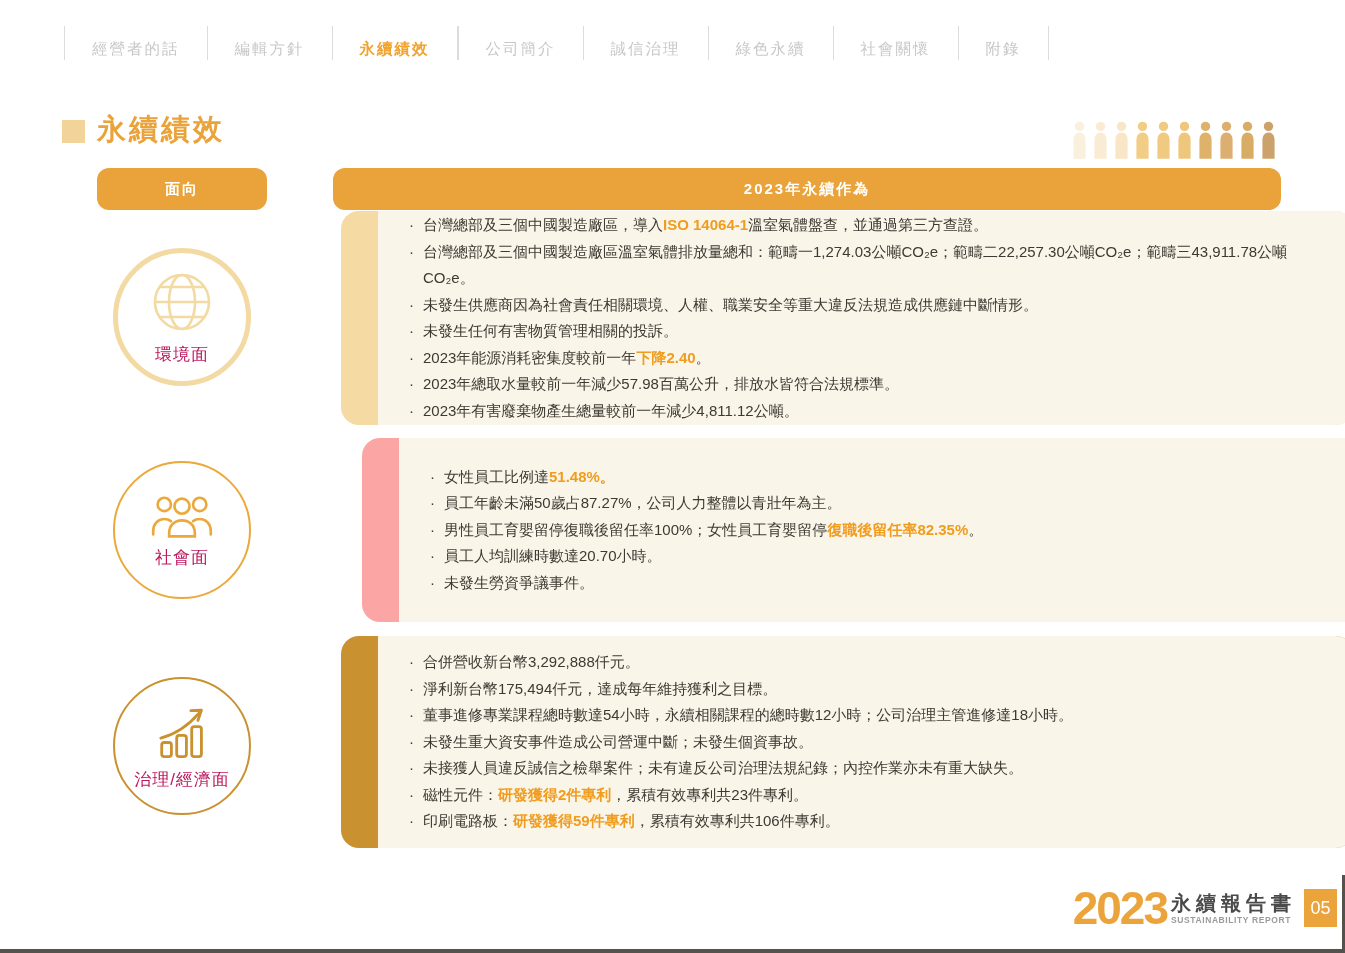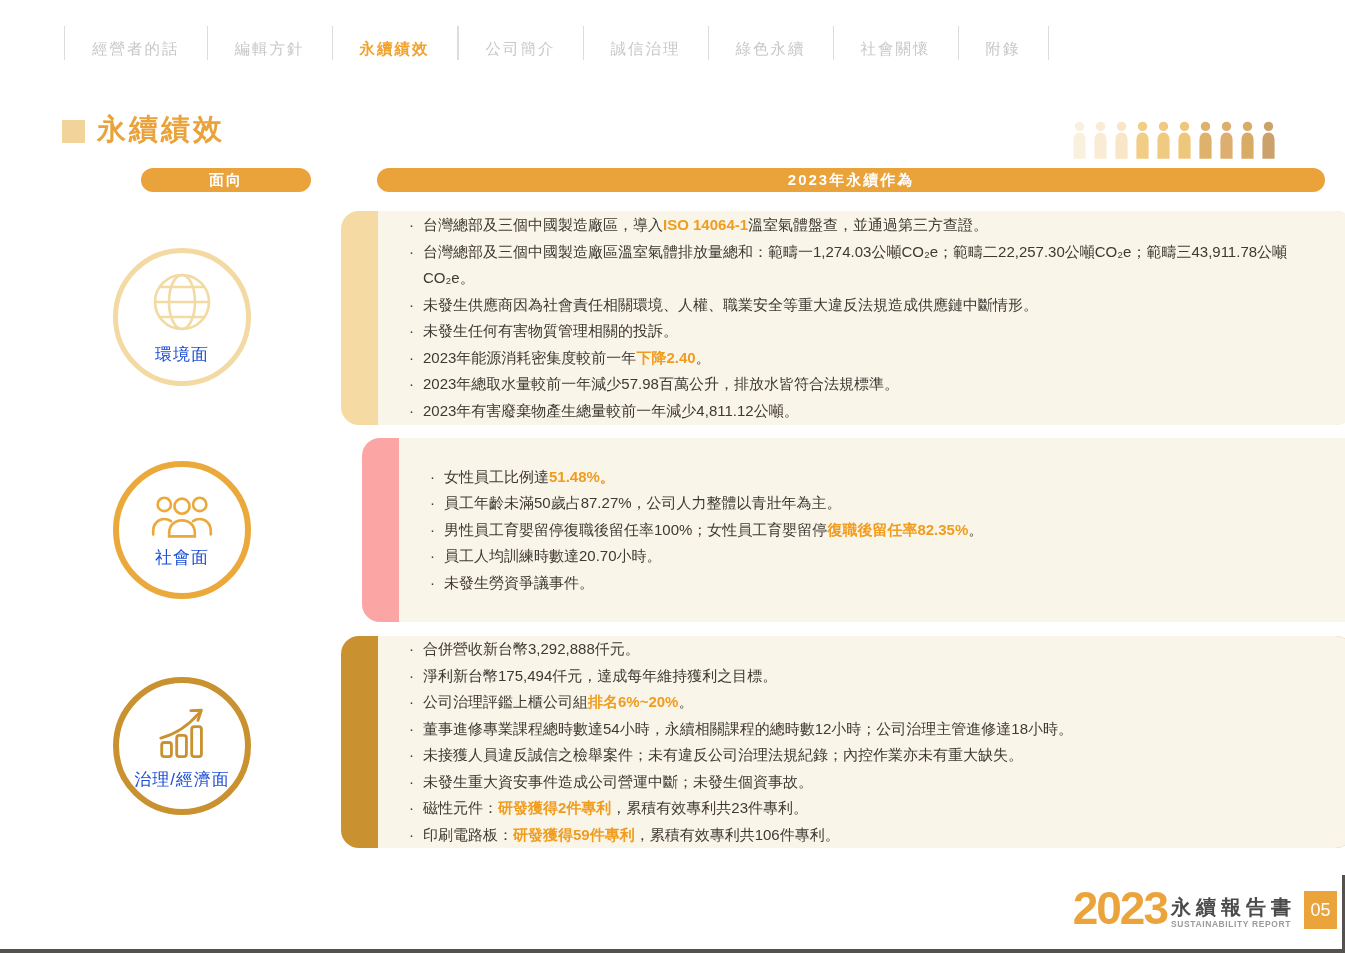--- a/index.html
+++ b/index.html
@@ -16,51 +16,51 @@
   .title-row { position:absolute; top:110px; left:62px; display:flex; align-items:center; gap:12px; }
   .title-square { width:23px; height:23px; background:#f2d49a; margin-top:3px; }
   .page-title { font-size:29px; font-weight:bold; color:#eaa33b; letter-spacing:3px; }
 
   
   .people { position:absolute; top:121px; right:69px; display:flex; align-items:flex-end; gap:6px; }
   .person { display:inline-flex; }
   .person svg { width:15px; height:38px; }
 
   
-  .pill { position:absolute; top:168px; height:24px; background:#eaa33b; border-radius:12px;
+  .pill { position:absolute; top:168px; height:42px; background:#eaa33b; border-radius:12px;
           color:#fff; font-weight:bold; font-size:15px; letter-spacing:2px;
-          display:flex; align-items:center; justify-content:center;margin-left:44px; }
+          display:flex; align-items:center; justify-content:center; }
   .pill-aspect { left:97px; width:170px; }
   .pill-actions { left:333px; width:948px; }
 
   
   .section-block { position:absolute; left:341px; width:1012px; border-radius:18px; }
   .block-0 { top:211px; height:214px; }
   .block-1 { top:438px; height:184px; }
   .block-2 { top:636px; height:212px; }
   .block-content { margin-left:37px; height:100%; background:#faf5e9; border-radius:0 18px 18px 0;
                    display:flex; flex-direction:column; justify-content:center;
                    padding:4px 28px 4px 30px; overflow:hidden; }
   .bullets { list-style:none; }
   .bullets li { position:relative; padding-left:15px; font-size:15px; line-height:26.5px; color:#3e3a33; }
   .bullets li::before { content:"·"; position:absolute; left:1px; top:0; color:#3e3a33; }
   .hl { color:#f09c1e; font-weight:bold; }
 
   .section-circle { position:absolute; left:113px; width:138px; height:138px; border-radius:50%;
-                    background:#fff; border:6px solid #14b8a6;
+                    background:#fff; border:2px solid #14b8a6;
                     display:flex; flex-direction:column; align-items:center; justify-content:center; gap:7px; }
   .circle-0 { top:248px; border-width:5px; }
   .circle-1 { top:461px; }
   .circle-2 { top:677px; }
   .circle-icon { display:flex; align-items:center; justify-content:center; }
   .circle-icon svg { display:block; }
-  .circle-label { font-size:17px; color:#1d4ed8; letter-spacing:1px; white-space:nowrap; }
-
-  
-  .footer { position:absolute; right:8px; bottom:24px; display:flex; align-items:flex-end; }
+  .circle-label { font-size:17px; color:#be185d; letter-spacing:1px; white-space:nowrap; }
+
+  
+  .footer { position:absolute; right:8px; bottom:24px; display:flex; align-items:center; }
   .footer-year { font-size:46px; font-weight:800; color:#eba43c; letter-spacing:-2px; line-height:0.9; }
   .footer-titles { display:flex; flex-direction:column; margin-left:4px; }
   .footer-title { font-size:20px; font-weight:bold; color:#4a4a4a; letter-spacing:5px; line-height:1.15; }
   .footer-subtitle { font-size:8.5px; font-weight:bold; color:#9b9b9b; letter-spacing:0.6px; }
   .page-badge { width:33px; height:38px; margin-left:8px; background:#eba43c; color:#fff;
                 font-size:18px; display:flex; align-items:center; justify-content:center; }
 
   
   .border-bottom { position:absolute; left:0; right:0; bottom:0; height:4px; background:#55524d; }
   .border-right { position:absolute; right:0; bottom:0; width:3px; height:78px; background:#55524d; }
@@ -222,24 +222,23 @@
     <path d="M45 11 L57 10.5 L53 22"></path>
           </svg>
         </span>
         <span class="circle-label">治理/經濟面</span>
       </div>
       <div class="section-block block-2" style="background: rgb(201, 145, 47);">
         <div class="block-content">
           <ul class="bullets">
             <li><span>合併營收新台幣3,292,888仟元。</span></li>
             <li><span>淨利新台幣175,494仟元，達成每年維持獲利之目標。</span></li>
-            <li><span>公司治理評鑑上櫃公司組</span><span class="hl">排名6%~20%</span><span>。</span></li>
             <li><span>董事進修專業課程總時數達54小時，永續相關課程的總時數12小時；公司治理主管進修達18小時。</span></li>
+            <li><span>未發生重大資安事件造成公司營運中斷；未發生個資事故。</span></li>
             <li><span>未接獲人員違反誠信之檢舉案件；未有違反公司治理法規紀錄；內控作業亦未有重大缺失。</span></li>
-            <li><span>未發生重大資安事件造成公司營運中斷；未發生個資事故。</span></li>
             <li><span>磁性元件：</span><span class="hl">研發獲得2件專利</span><span>，累積有效專利共23件專利。</span></li>
             <li><span>印刷電路板：</span><span class="hl">研發獲得59件專利</span><span>，累積有效專利共106件專利。</span></li>
           </ul>
         </div>
       </div>
     </div>
 
   <div class="footer">
     <span class="footer-year">2023</span>
     <span class="footer-titles">

